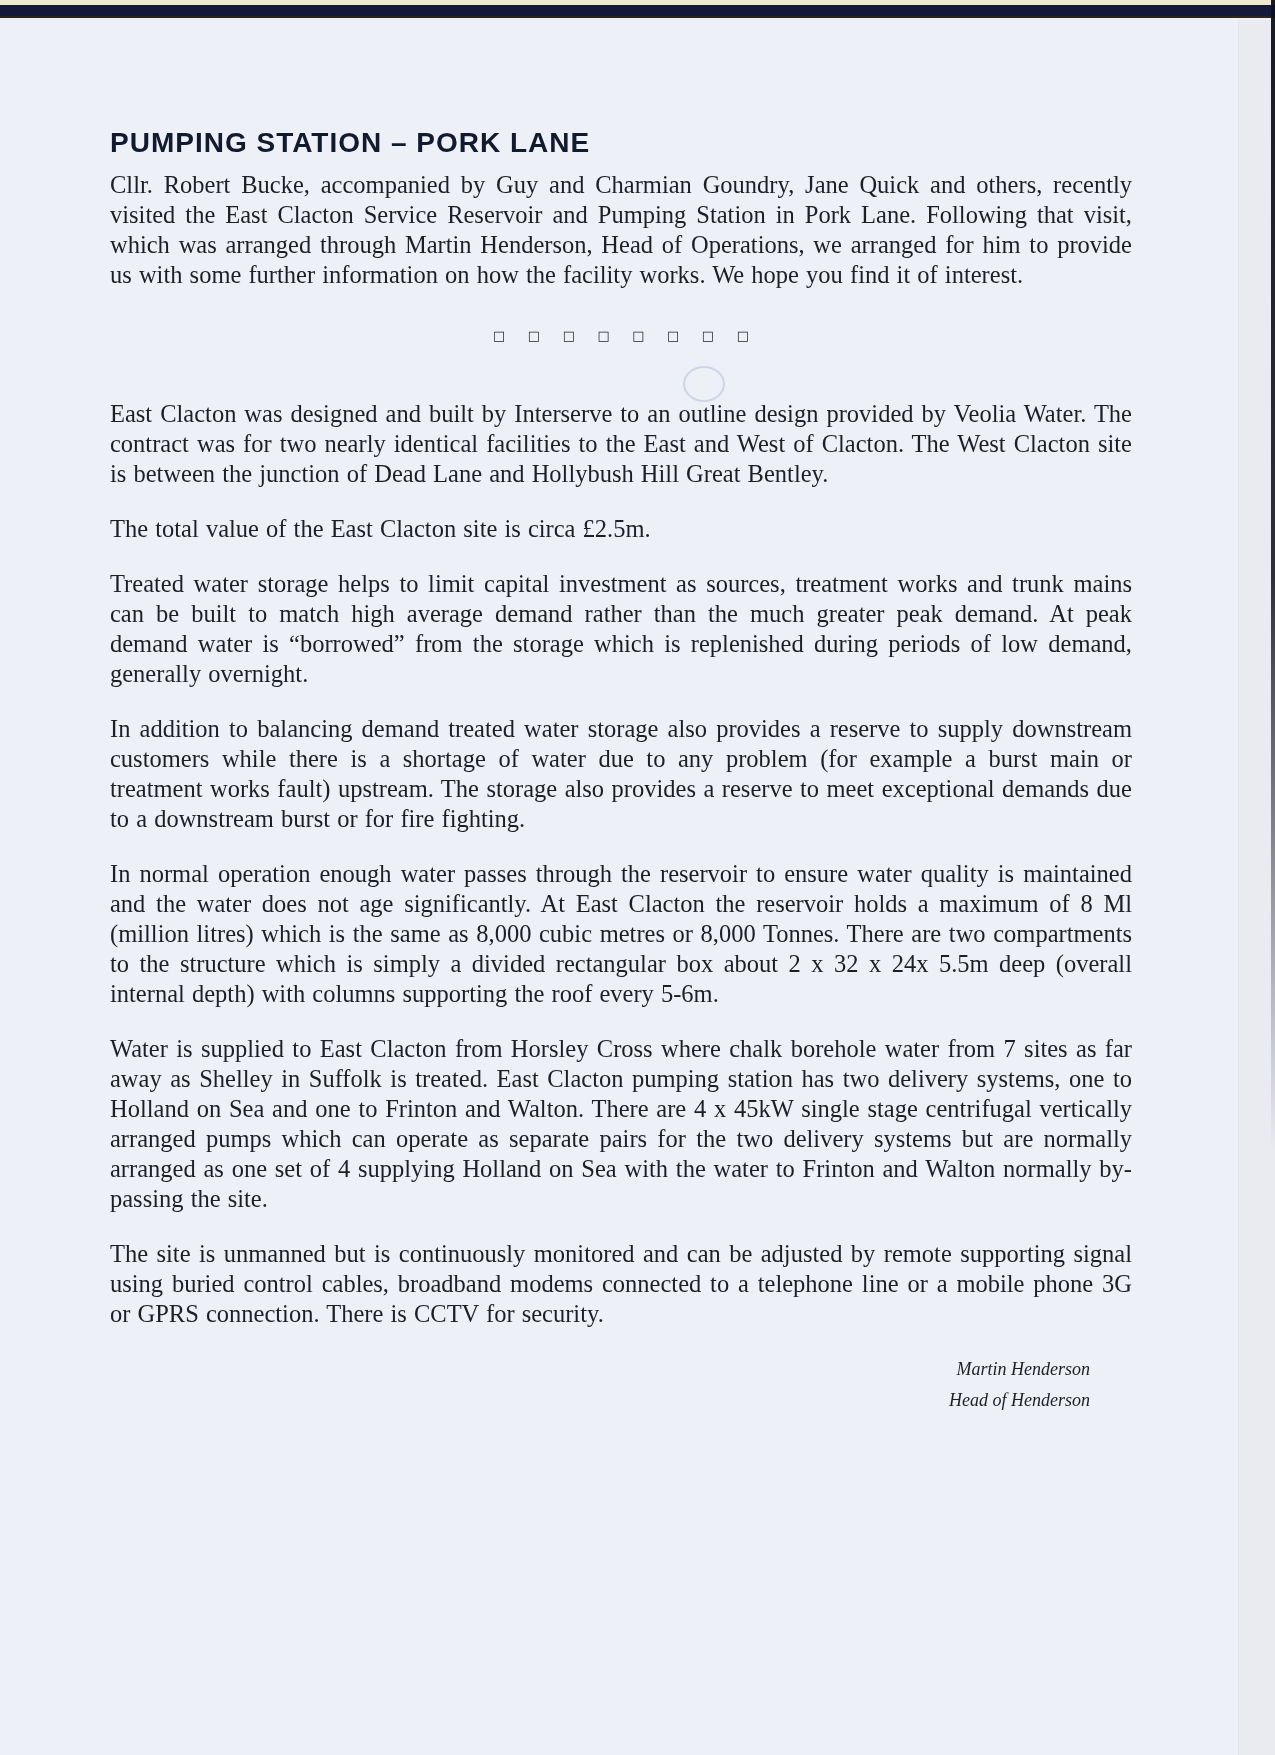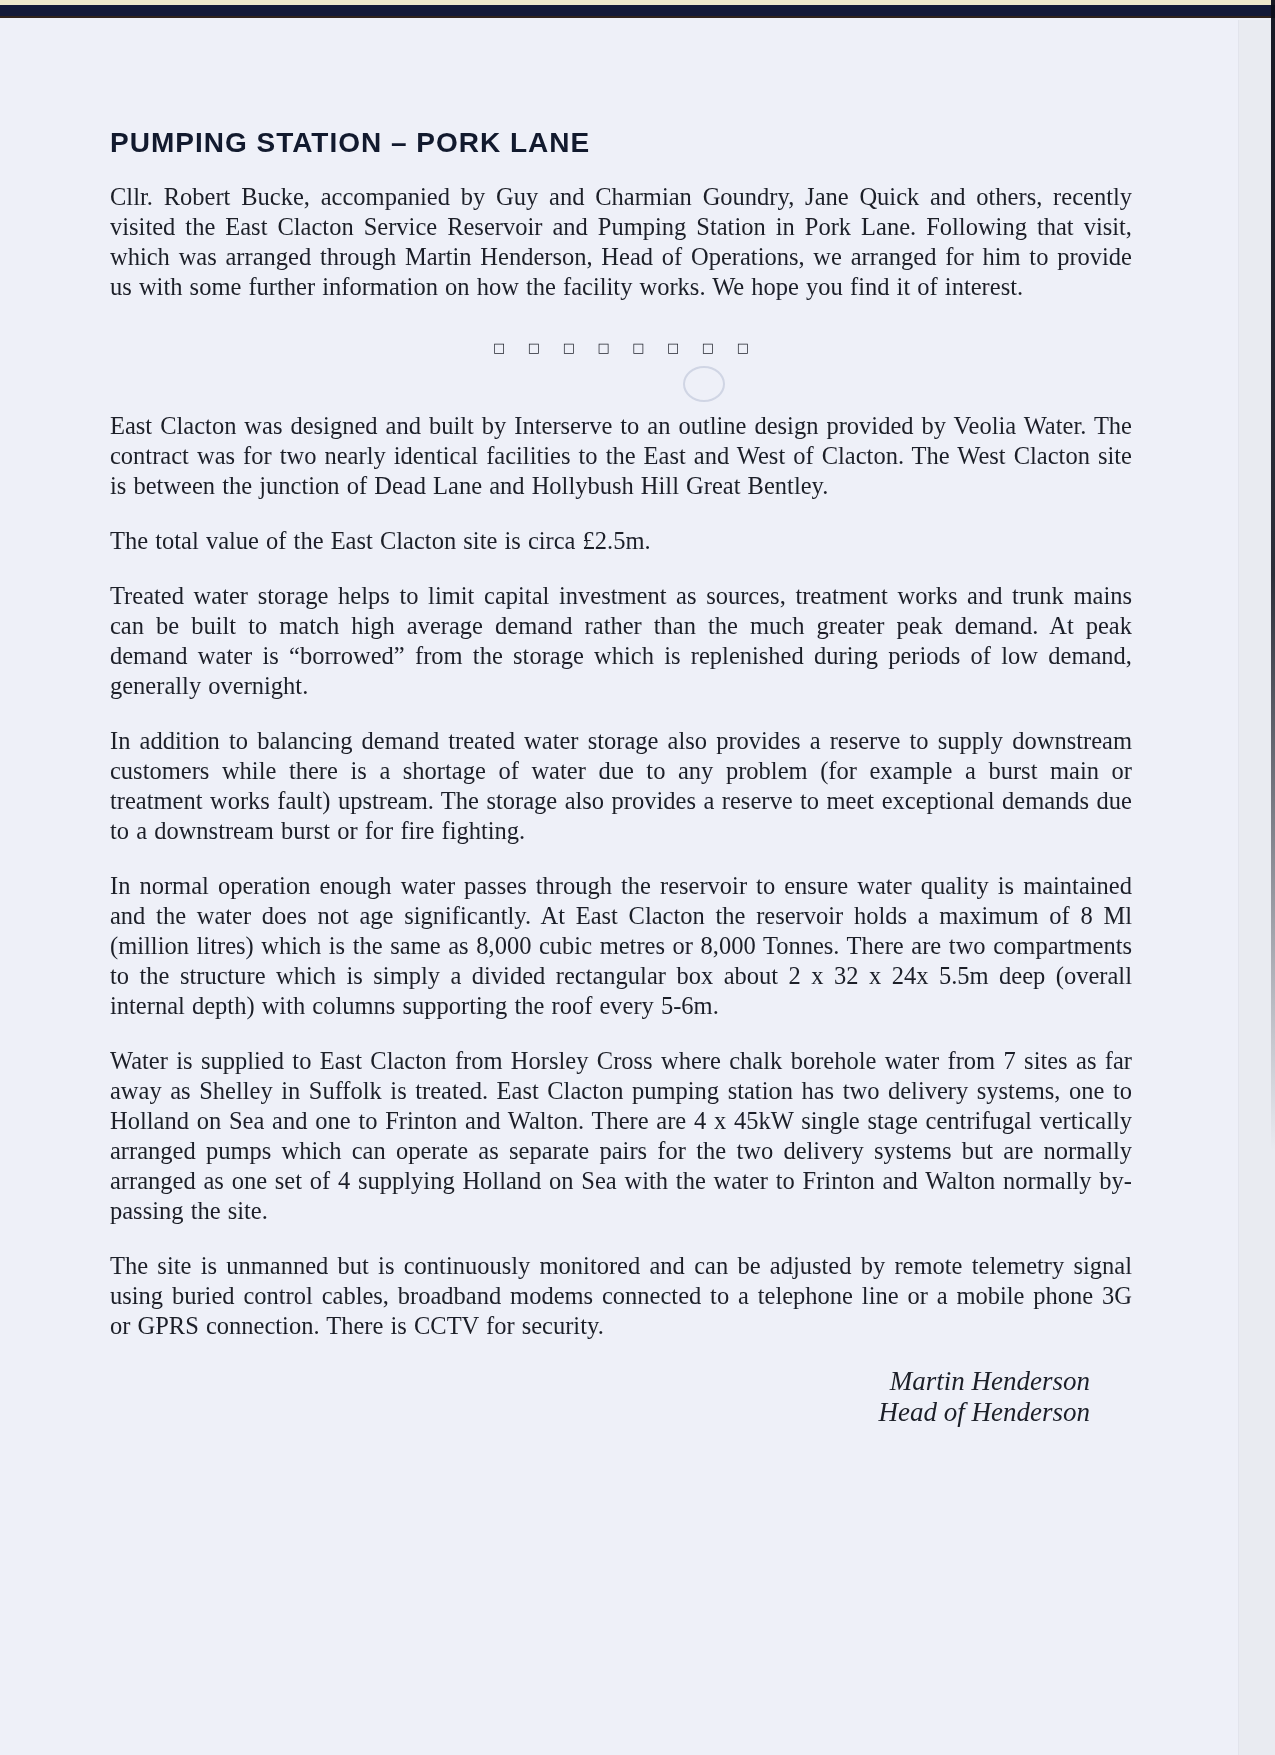--- a/index.html
+++ b/index.html
@@ -57,39 +57,39 @@
     text-align: left;
     color: var(--title);
   }
   .body-para {
     margin: 0 0 25px 0;
     font-size: 24.5px;
     line-height: 30px;
     text-align: justify;
     word-spacing: 1px;
   }
-  .body-para.first { margin-top: 24px; }
+  .body-para.first { margin-top: 12px; }
   .squares-separator {
     margin: 38px 0 55px 0;
     height: 16px;
     text-align: center;
     font-family: "DejaVu Sans", sans-serif;
     font-size: 13px;
     line-height: 16px;
     font-weight: bold;
     letter-spacing: 9px;
     color: var(--text);
     text-indent: 9px; 
   }
   .signature {
     margin-top: 20px;
     padding-right: 42px;
     text-align: right;
     font-style: italic;
-    font-size: 27px;
+    font-size: 18px;
     line-height: 31px;
   }
 </style>
 </head>
 <body>
 
 <div class="top-strip"></div>
 <div class="top-bar"></div>
 <div class="page-right-strip"></div>
 <div class="scan-right-edge"></div>
@@ -101,19 +101,19 @@
   <p class="body-para first">Cllr. Robert Bucke, accompanied by Guy and Charmian Goundry, Jane Quick and others, recently visited the East Clacton Service Reservoir and Pumping Station in Pork Lane. Following that visit, which was arranged through Martin Henderson, Head of Operations, we arranged for him to provide us with some further information on how the facility works. We hope you find it of interest.</p>
 
   <div class="squares-separator">□ □ □ □ □ □ □ □</div>
 
   <p class="body-para">East Clacton was designed and built by Interserve to an outline design provided by Veolia Water. The contract was for two nearly identical facilities to the East and West of Clacton. The West Clacton site is between the junction of Dead Lane and Hollybush Hill Great Bentley.</p>
   <p class="body-para">The total value of the East Clacton site is circa £2.5m.</p>
   <p class="body-para">Treated water storage helps to limit capital investment as sources, treatment works and trunk mains can be built to match high average demand rather than the much greater peak demand. At peak demand water is “borrowed” from the storage which is replenished during periods of low demand, generally overnight.</p>
   <p class="body-para">In addition to balancing demand treated water storage also provides a reserve to supply downstream customers while there is a shortage of water due to any problem (for example a burst main or treatment works fault) upstream. The storage also provides a reserve to meet exceptional demands due to a downstream burst or for fire fighting.</p>
   <p class="body-para">In normal operation enough water passes through the reservoir to ensure water quality is maintained and the water does not age significantly. At East Clacton the reservoir holds a maximum of 8 Ml (million litres) which is the same as 8,000 cubic metres or 8,000 Tonnes. There are two compartments to the structure which is simply a divided rectangular box about 2 x 32 x 24x 5.5m deep (overall internal depth) with columns supporting the roof every 5-6m.</p>
   <p class="body-para">Water is supplied to East Clacton from Horsley Cross where chalk borehole water from 7 sites as far away as Shelley in Suffolk is treated. East Clacton pumping station has two delivery systems, one to Holland on Sea and one to Frinton and Walton. There are 4 x 45kW single stage centrifugal vertically arranged pumps which can operate as separate pairs for the two delivery systems but are normally arranged as one set of 4 supplying Holland on Sea with the water to Frinton and Walton normally by-passing the site.</p>
-  <p class="body-para">The site is unmanned but is continuously monitored and can be adjusted by remote telemetry signal using buried control cables, broadband modems connected to a telephone line or a mobile phone 3G or GPRS connection. There is CCTV for security.</p>
+  <p class="body-para">The site is unmanned but is continuously monitored and can be adjusted by remote supporting signal using buried control cables, broadband modems connected to a telephone line or a mobile phone 3G or GPRS connection. There is CCTV for security.</p>
 
   <div class="signature">
     <div>Martin Henderson</div>
     <div>Head of Henderson</div>
   </div>
 </div>
 
 </body></html>

